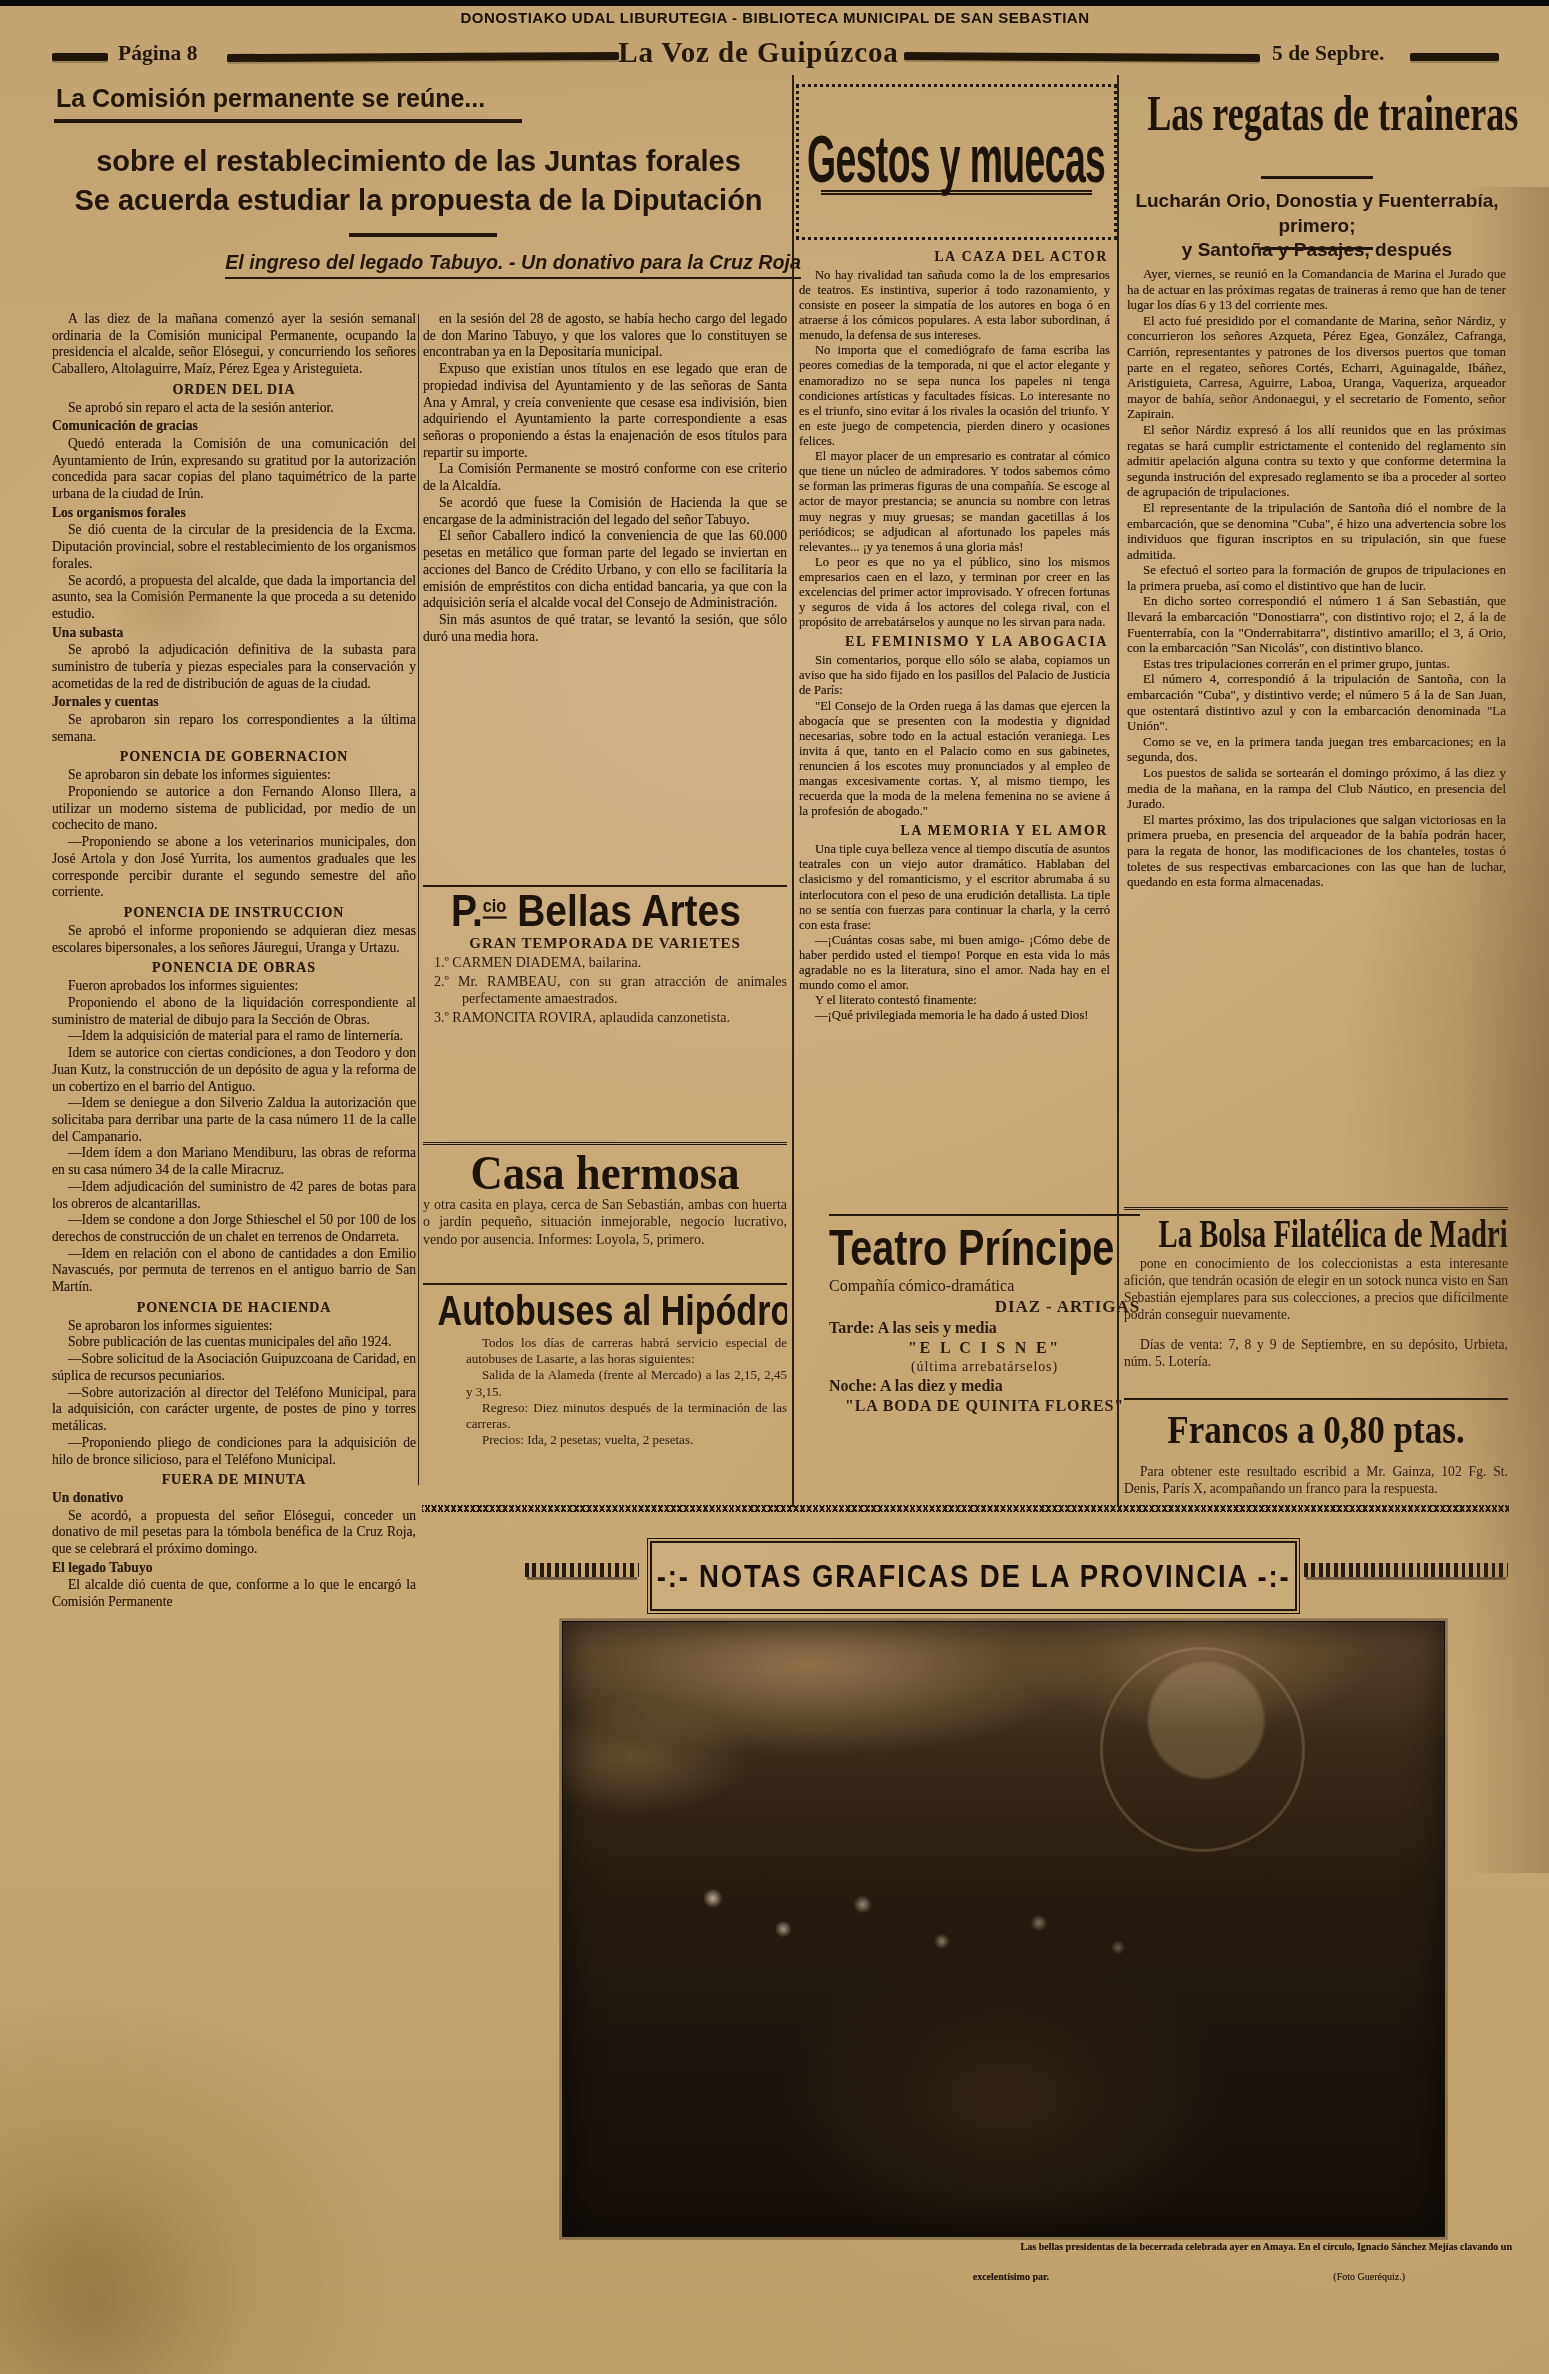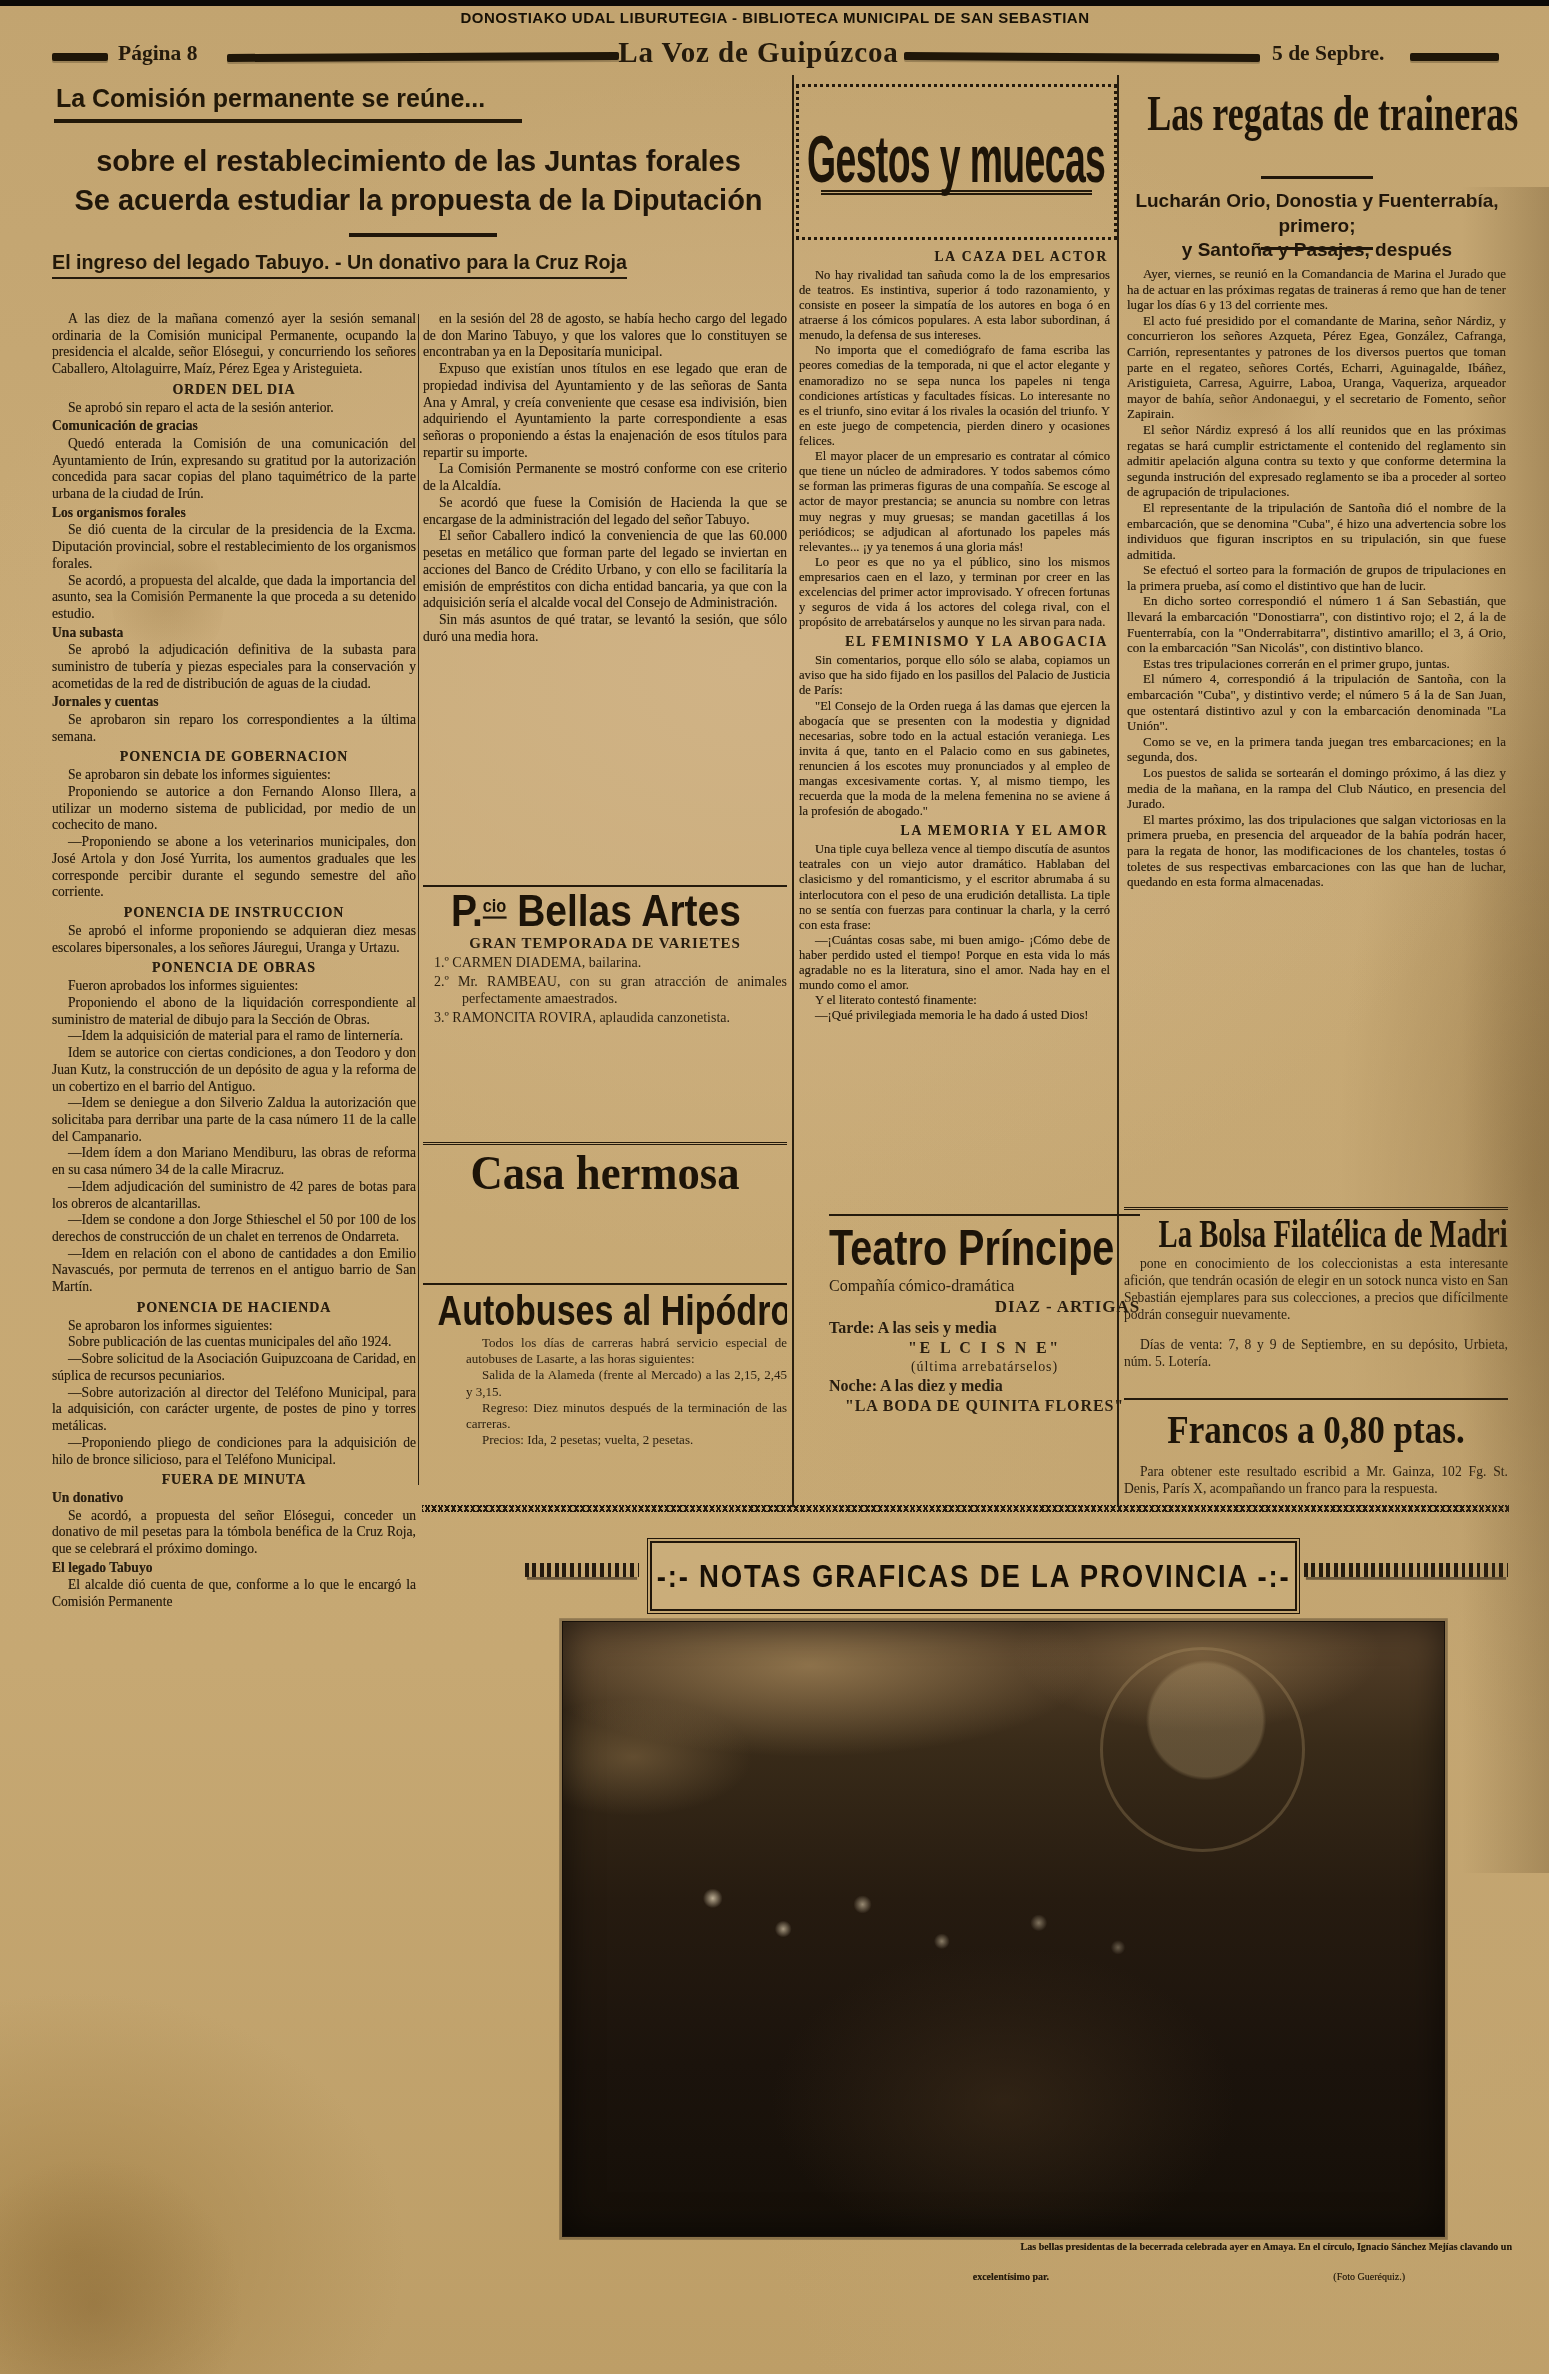--- a/index.html
+++ b/index.html
@@ -144,21 +144,21 @@
   <div class="abs vrule" style="left:1117px;top:75px;height:1432px;"></div>
 
   <div class="abs" style="left:54px;top:84px;">
     <span class="kicker">La Comisión permanente se reúne...</span>
   </div>
   <div class="abs headline" style="left:52px;top:142px;width:733px;">
     <div>sobre el restablecimiento de las Juntas forales</div>
     <div>Se acuerda estudiar la propuesta de la Diputación</div>
   </div>
   <div class="abs hrule-short" style="left:349px;top:233px;width:148px;"></div>
-  <div class="abs subhead" style="left:52px;top:251px;width:733px;text-align:left;">
+  <div class="abs subhead" style="left:68px;top:251px;width:733px;text-align:right;font-style:italic;">
     <span>El ingreso del legado Tabuyo. - Un donativo para la Cruz Roja</span>
   </div>
   <div class="abs artcol" style="left:52px;top:311px;width:364px;height:2042px;">
       <p class="blk blk-p">A las diez de la mañana comenzó ayer la sesión semanal ordinaria de la Comisión municipal Permanente, ocupando la presidencia el alcalde, señor Elósegui, y concurriendo los señores Caballero, Altolaguirre, Maíz, Pérez Egea y Aristeguieta.</p>
       <h4 class="blk blk-hc">ORDEN DEL DIA</h4>
       <p class="blk blk-p">Se aprobó sin reparo el acta de la sesión anterior.</p>
       <h4 class="blk blk-hs">Comunicación de gracias</h4>
       <p class="blk blk-p">Quedó enterada la Comisión de una comunicación del Ayuntamiento de Irún, expresando su gratitud por la autorización concedida para sacar copias del plano taquimétrico de la parte urbana de la ciudad de Irún.</p>
       <h4 class="blk blk-hs">Los organismos forales</h4>
       <p class="blk blk-p">Se dió cuenta de la circular de la presidencia de la Excma. Diputación provincial, sobre el restablecimiento de los organismos forales.</p>
@@ -241,20 +241,21 @@
     <div class="ad-body">
         <p class="blk blk-li">1.º  CARMEN DIADEMA, bailarina.</p>
         <p class="blk blk-li">2.º  Mr. RAMBEAU, con su gran atracción de animales perfectamente amaestrados.</p>
         <p class="blk blk-li">3.º  RAMONCITA ROVIRA, aplaudida canzonetista.</p>
       </div>
   </div>
 
 
   <div class="abs adblock" style="left:423px;top:1142px;width:364px;height:137px;">
     <div class="ad-title-xl casa-title">Casa hermosa</div>
+    <div class="ad-body">y otra casita en playa, cerca de San Sebastián, ambas con huerta o jardín pequeño, situación inmejorable, negocio lucrativo, vendo por ausencia. Informes: Loyola, 5, primero.</div>
   </div>
 
   <div class="abs adblock" style="left:423px;top:1283px;width:364px;height:202px;border-top-width:2.8px;">
     <div class="ad-title-xl auto-title">Autobuses al Hipódromo</div>
     <div class="ad-body" style="font-size:13px;margin-left:43px;">
         <p class="blk blk-p">Todos los días de carreras habrá servicio especial de autobuses de Lasarte, a las horas siguientes:</p>
         <p class="blk blk-p">Salida de la Alameda (frente al Mercado) a las 2,15, 2,45 y 3,15.</p>
         <p class="blk blk-p">Regreso: Diez minutos después de la terminación de las carreras.</p>
         <p class="blk blk-p">Precios: Ida, 2 pesetas; vuelta, 2 pesetas.</p>
       </div>

